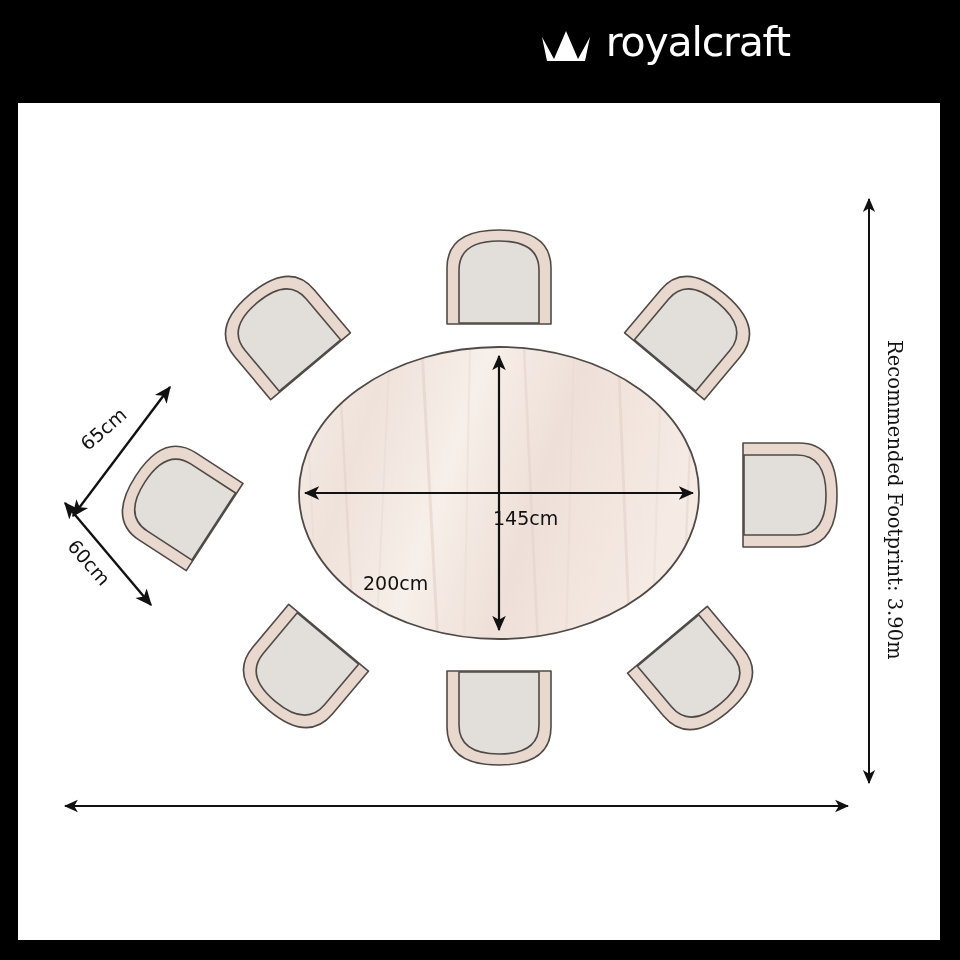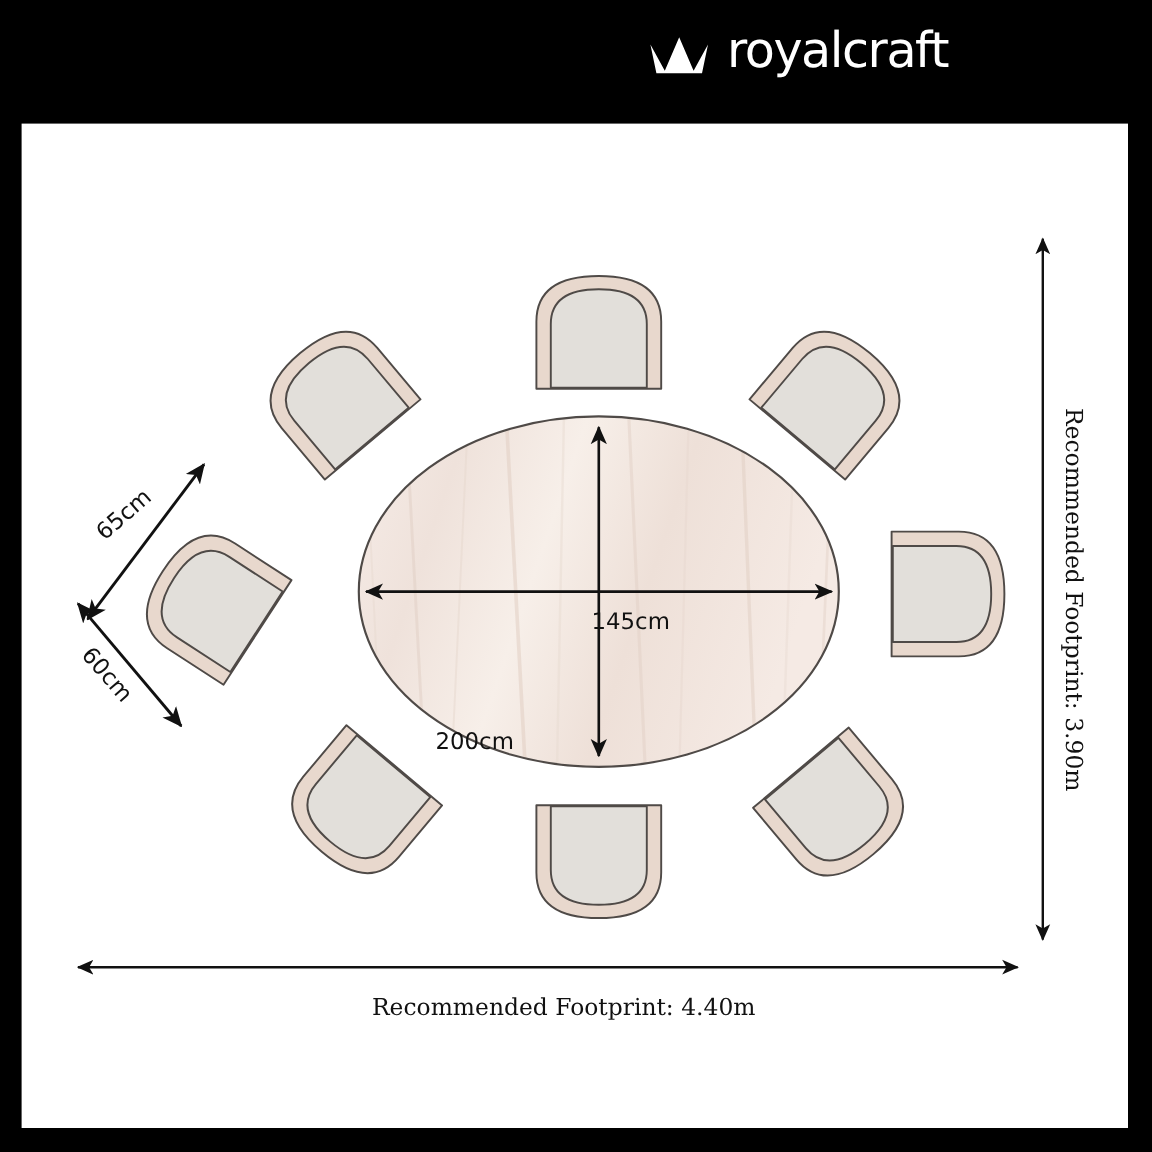--- a/index.html
+++ b/index.html
@@ -120,24 +120,23 @@
       </g>
 
       <g>
         <line x1="47" y1="703" x2="830" y2="703" stroke="#111" stroke-width="2" marker-start="url(#arrHead)" marker-end="url(#arrHead)"></line>
         <line x1="851" y1="96" x2="851" y2="680" stroke="#111" stroke-width="2" marker-start="url(#arrHead)" marker-end="url(#arrHead)"></line>
       </g>
     </svg>
 
     <div class="dimtext" style="left:475px;top:404px;">145cm</div>
 
-    <div class="dimtext" style="left:345px;top:504px;text-align:center;">200cm</div>
+    <div class="dimtext" style="left:345px;top:469px;text-align:center;">200cm</div>
 
     <div class="dimtext rot-65" style="left:58px;top:335px;">65cm</div>
 
     <div class="dimtext rot-60" style="left:62px;top:432px;">60cm</div>
 
-    <div class="foottext" style="left:292px;top:725px;">Recommended Footprint: 4.40m</div>
 
     <div class="foottext rot-vert" style="left:888px;top:237px;">Recommended Footprint: 3.90m</div>
 
   </div>
 </div>
 
 </body></html>

